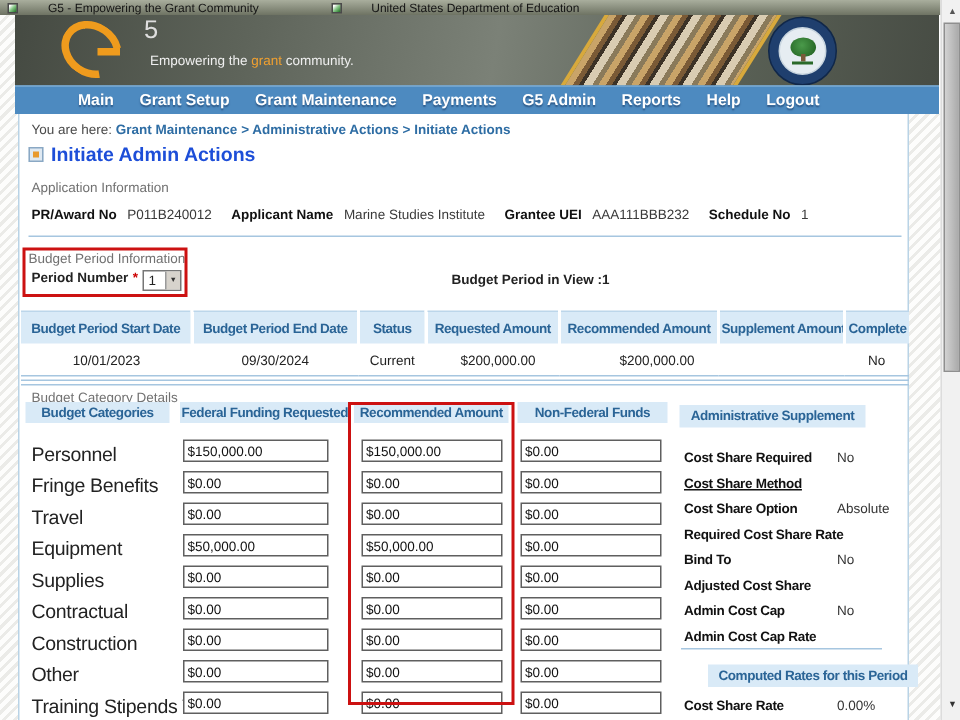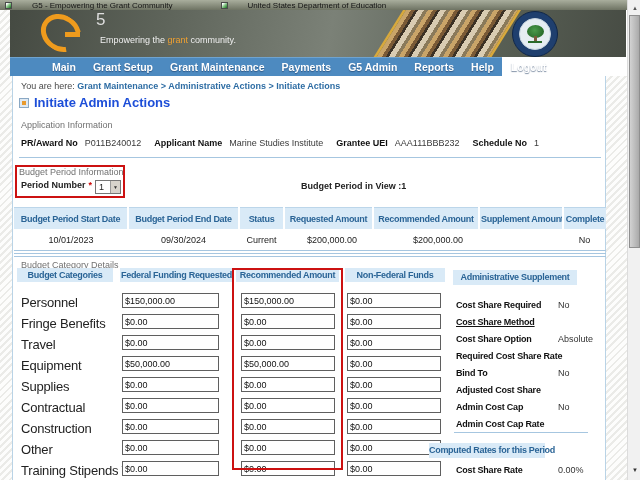--- a/index.html
+++ b/index.html
@@ -35,21 +35,21 @@
   #seal { position:absolute; left:502px; top:1px; width:46px; height:46px; border-radius:50%;
     background:#1f3f6e; border:1px solid #102749; display:flex; align-items:center; justify-content:center; }
   #seal-inner { width:32px; height:32px; border-radius:50%; background:#e6edf2; border:1px solid #c7d4de;
     display:flex; flex-direction:column; align-items:center; justify-content:center; }
   #seal-foliage { width:17px; height:13px; border-radius:50%;
     background:radial-gradient(circle at 45% 40%, #4a9a4a, #1e5c1e); }
   #seal-trunk { width:3px; height:5px; background:#7a5a3a; margin-top:-2px; }
   #seal-ground { width:14px; height:2px; background:#2a6a2a; }
 
   
-  #nav { position:absolute; left:10px; top:57px; width:492px; height:19px; background:#4d8ac0;
+  #nav { position:absolute; left:10px; top:57px; width:616px; height:19px; background:#4d8ac0;
     border-top:1px solid #6fa3cf; display:flex; align-items:center; gap:17px; padding-left:42px;
     font-size:10.5px; font-weight:bold; color:#ffffff; }
   .nav-item { cursor:pointer; text-shadow:0 1px 1px rgba(20,50,90,.55); white-space:nowrap; }
 
   
   #content { position:absolute; left:12px; top:76px; width:594px; height:404px; background:#fff;
     border-left:1px solid #b9d3e6; border-right:1px solid #b9d3e6; font-size:9px; color:#222; }
   #content .abs { position:absolute; }
 
   #breadcrumb { left:8px; top:5px; font-size:9px; color:#4a4a4a; white-space:nowrap; }
@@ -102,21 +102,21 @@
   .in-nff { left:334px; width:94px; }
   #hl-recommended { left:219px; top:192px; width:111px; height:202px; }
 
   
   .panel-title { position:absolute; background:#d9eaf7; color:#2a6496; font-size:9px; font-weight:bold;
     letter-spacing:-0.3px; text-align:center; line-height:15px; height:15px; white-space:nowrap; }
   #admin-title { left:440px; top:194px; width:124px; }
   .pfield-label { position:absolute; left:443px; font-size:9px; font-weight:bold; color:#111; white-space:nowrap; letter-spacing:-0.2px; }
   .pfield-value { position:absolute; left:545px; font-size:9px; color:#333; white-space:nowrap; }
   #panel-sep { left:441px; top:356px; width:134px; }
-  #computed-title { left:416px; top:367px; width:116px; }
+  #computed-title { left:459px; top:367px; width:140px; }
 
   
   #scrollbar { position:absolute; left:627px; top:0; width:13px; height:480px; background:#f1f1f1; border-left:1px solid #dcdcdc; }
   .scroll-btn { position:absolute; left:1px; width:12px; height:12px; display:flex; align-items:center;
     justify-content:center; font-size:6px; color:#555; cursor:pointer; }
   #scroll-up { top:2px; }
   #scroll-down { top:464px; color:#333; }
   #scroll-thumb { position:absolute; left:1px; top:15px; width:11px; height:233px;
     background:linear-gradient(90deg,#d2d2d2,#aaaaaa); border:1px solid #8f8f8f; cursor:grab; }
 </style>

